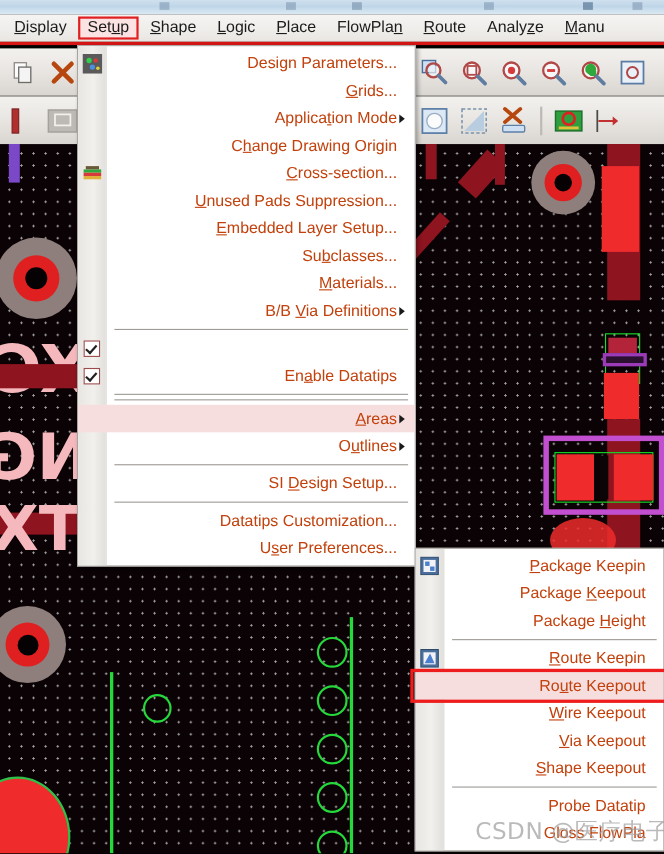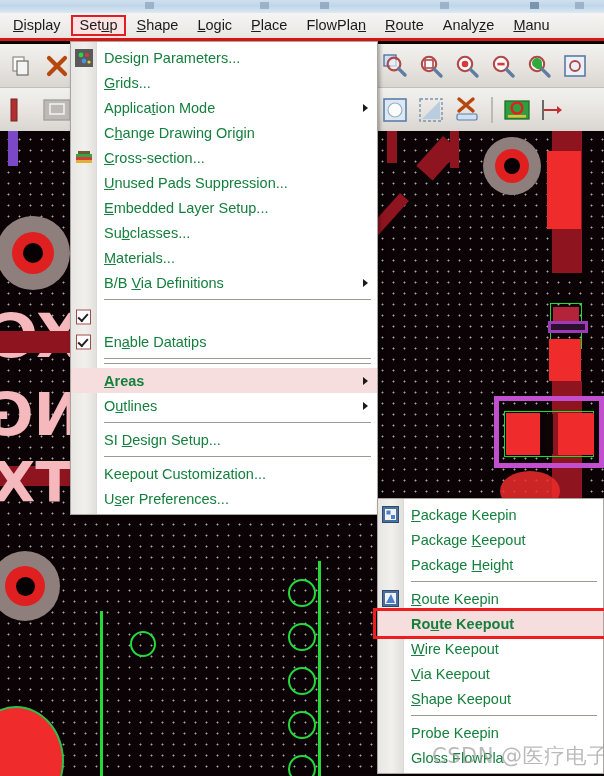--- a/index.html
+++ b/index.html
@@ -116,25 +116,26 @@
   }
   #setup-menu {
     left: 70px; top: 41px; width: 308px;
   }
   #setup-menu .menu-inner { position: relative; padding: 3px 0 3px 0; }
   .mi {
     position: relative;
     height: 25px;
     display: flex; align-items: center;
     padding-left: 33px; padding-right: 16px;
-    font-size: 14.5px; color: #15803d;
+    font-size: 14.5px; color: #c2410c;
     white-space: nowrap;
+    justify-content: flex-end;
   }
   .mi .u { text-decoration: underline; }
-  .mi.hl { background: #f7dede; font-weight: bold; }
+  .mi.hl { background: #f7dede; }
   .mi .arrow {
     position: absolute; right: 9px; top: 50%; transform: translateY(-50%);
     width: 0; height: 0;
     border-left: 5px solid #1a1a1a;
     border-top: 4px solid transparent;
     border-bottom: 4px solid transparent;
   }
   .mi .chk {
     position: absolute; left: 5px; top: 50%; transform: translateY(-50%);
     width: 15px; height: 15px;
@@ -445,21 +446,21 @@
         <div class="mi">
           <span>O<span class="u">u</span>tlines</span>
           <span class="arrow"></span>
         </div>
         <div class="msep"></div>
         <div class="mi">
           <span>SI <span class="u">D</span>esign Setup...</span>
         </div>
         <div class="msep"></div>
         <div class="mi">
-          <span>Keepout Customization...</span>
+          <span>Datatips Customization...</span>
         </div>
         <div class="mi">
           <span>U<span class="u">s</span>er Preferences...</span>
         </div>
       </div>
   </div>
 
   <div class="menu" id="areas-menu">
     <div class="menu-gutter"></div>
     <div class="menu-inner" id="areas-menu-items">
@@ -494,21 +495,21 @@
           <span><span class="u">W</span>ire Keepout</span>
         </div>
         <div class="mi">
           <span><span class="u">V</span>ia Keepout</span>
         </div>
         <div class="mi">
           <span><span class="u">S</span>hape Keepout</span>
         </div>
         <div class="msep"></div>
         <div class="mi">
-          <span>Probe Keepin</span>
+          <span>Probe Datatip</span>
         </div>
         <div class="mi">
           <span>Gloss FlowPla</span>
         </div>
       </div>
   </div>
 
   <div class="annot" id="annot-route-keepout" style="left: 373px; top: 608px; width: 237px; height: 31px;"></div>
 
   <div class="watermark">CSDN @医疗电子</div>

